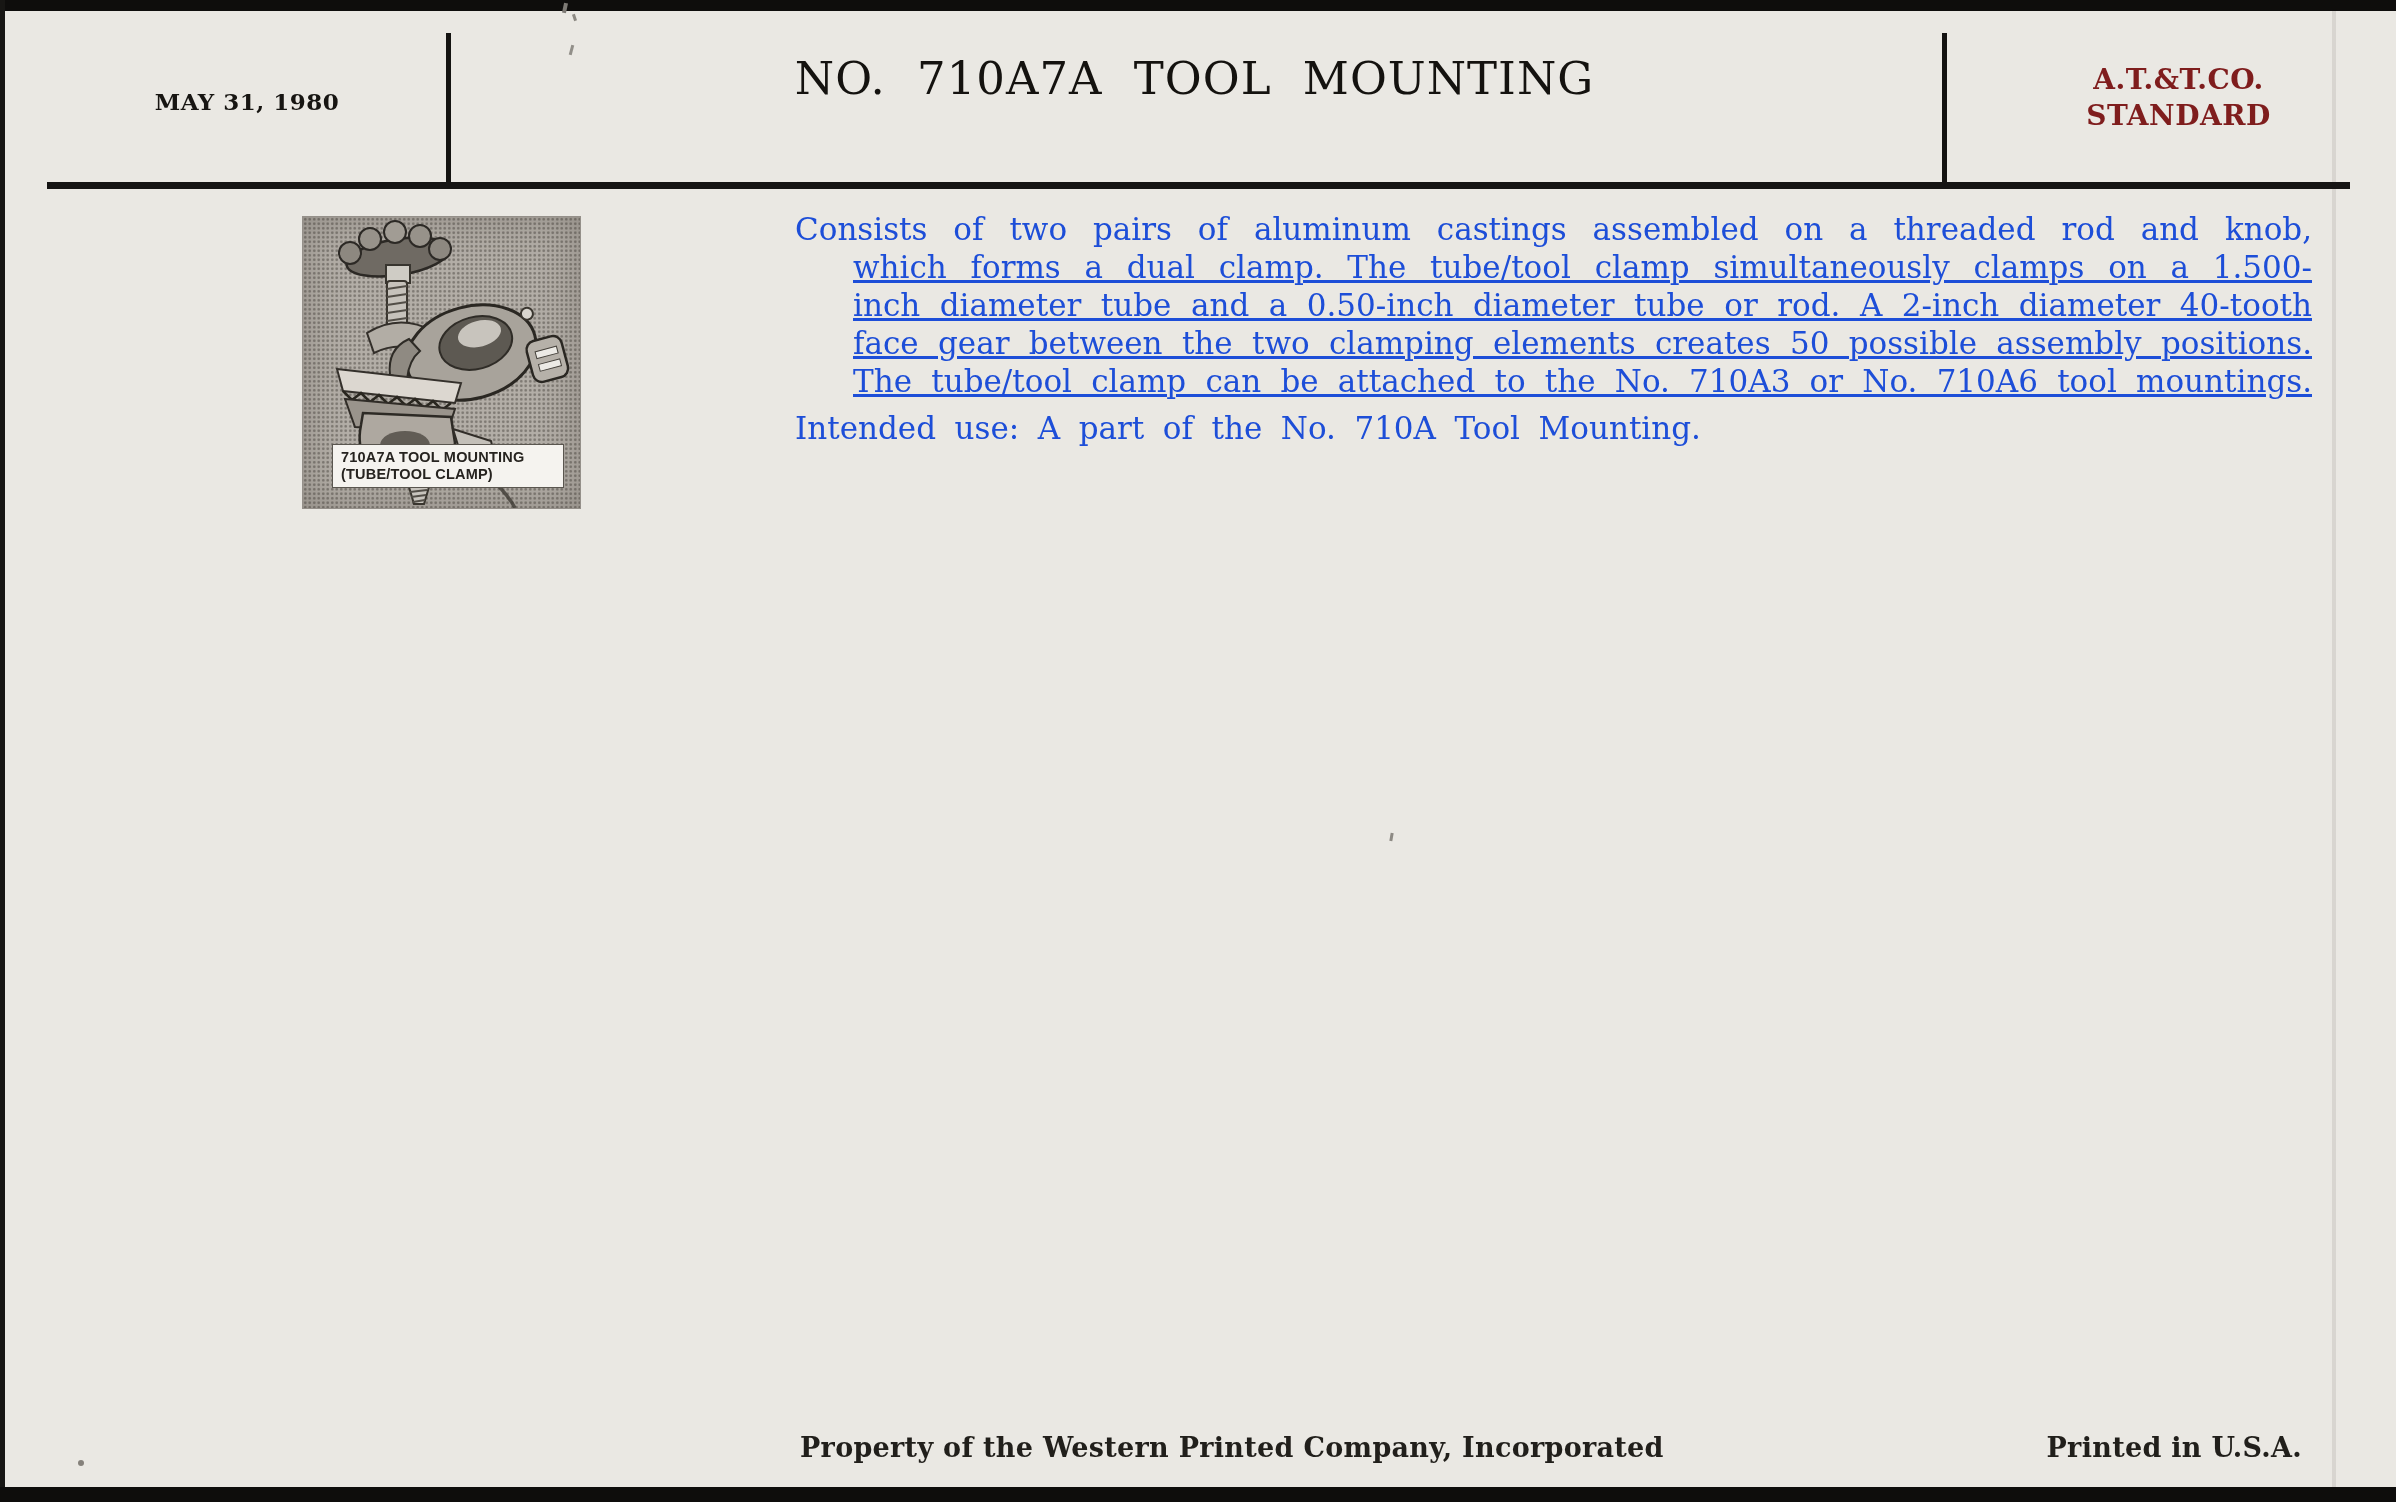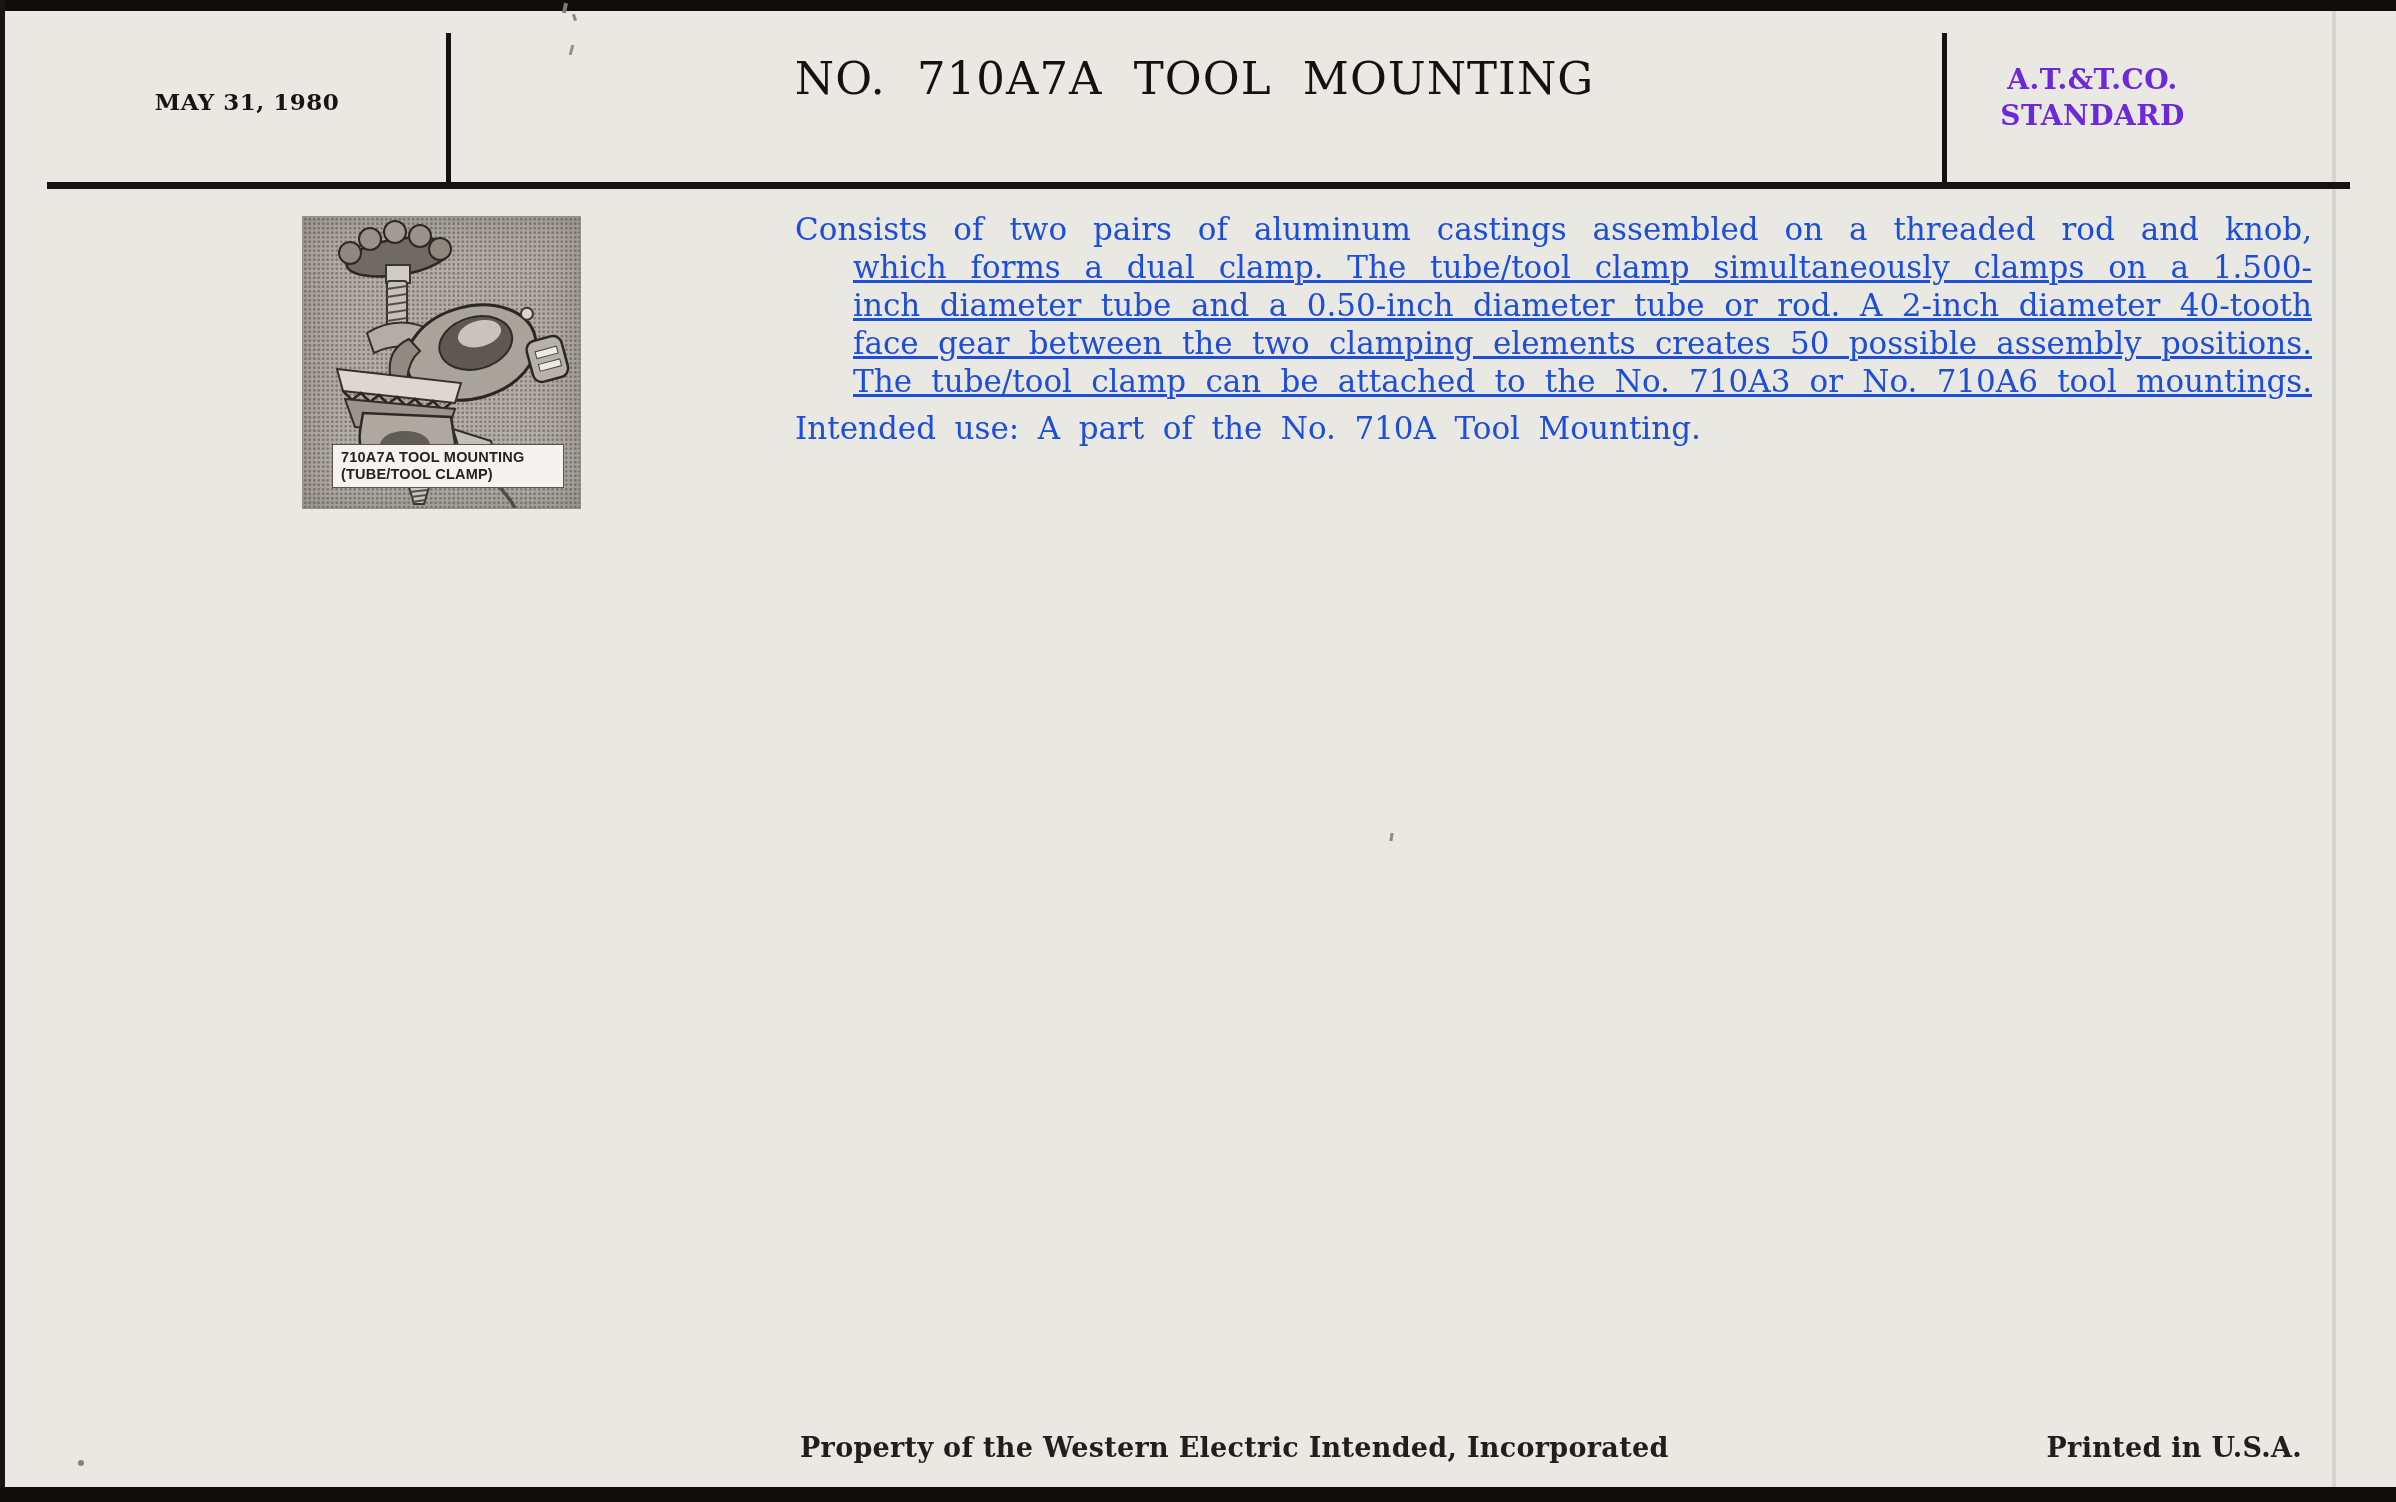--- a/index.html
+++ b/index.html
@@ -26,23 +26,23 @@
     position:absolute; left:47px; top:88px; width:400px;
     text-align:center; font-size:23px; font-weight:bold; letter-spacing:0.5px;
     color:#171512;
   }
   .title {
     position:absolute; left:446px; top:52px; width:1497px;
     text-align:center; font-size:45px; font-weight:normal;
     letter-spacing:1px; word-spacing:16px; color:#14120f;
   }
   .org {
-    position:absolute; left:1891px; top:62px; width:403px;
+    position:absolute; left:1977px; top:62px; width:403px;
     text-align:center; font-size:28px; font-weight:bold; line-height:36px;
-    letter-spacing:0.5px; color:#6d28d9;
+    letter-spacing:0.5px; color:#7f1d1d;
   }
   .vdiv { position:absolute; top:33px; width:5px; height:150px; background:#141311; }
   .vdiv.left  { left:446px; }
   .vdiv.right { left:1942px; }
   .hrule { position:absolute; left:47px; top:182px; width:2303px; height:7px; background:#151413; }
 
   
   .photo {
     position:absolute; left:302px; top:216px; width:277px; height:291px;
     background-color:#b3aea7;
@@ -167,21 +167,21 @@
 
   <div class="desc">
     <div class="desc-line">Consists of two pairs of aluminum castings assembled on a threaded rod and knob,</div>
     <div class="desc-line indent">which forms a dual clamp. The tube/tool clamp simultaneously clamps on a 1.500-</div>
     <div class="desc-line indent">inch diameter tube and a 0.50-inch diameter tube or rod. A 2-inch diameter 40-tooth</div>
     <div class="desc-line indent">face gear between the two clamping elements creates 50 possible assembly positions.</div>
     <div class="desc-line indent">The tube/tool clamp can be attached to the No. 710A3 or No. 710A6 tool mountings.</div>
     <div class="intended">Intended use: A part of the No. 710A Tool Mounting.</div>
   </div>
 
-  <div class="footer-property">Property of the Western Electric Intended, Incorporated</div>
+  <div class="footer-property">Property of the Western Printed Company, Incorporated</div>
   <div class="footer-printed">Printed in U.S.A.</div>
 
   <div class="speck s1"></div>
   <div class="speck s2"></div>
   <div class="speck s3"></div>
   <div class="speck s4"></div>
   <div class="speck s5"></div>
 
 </div>
 

